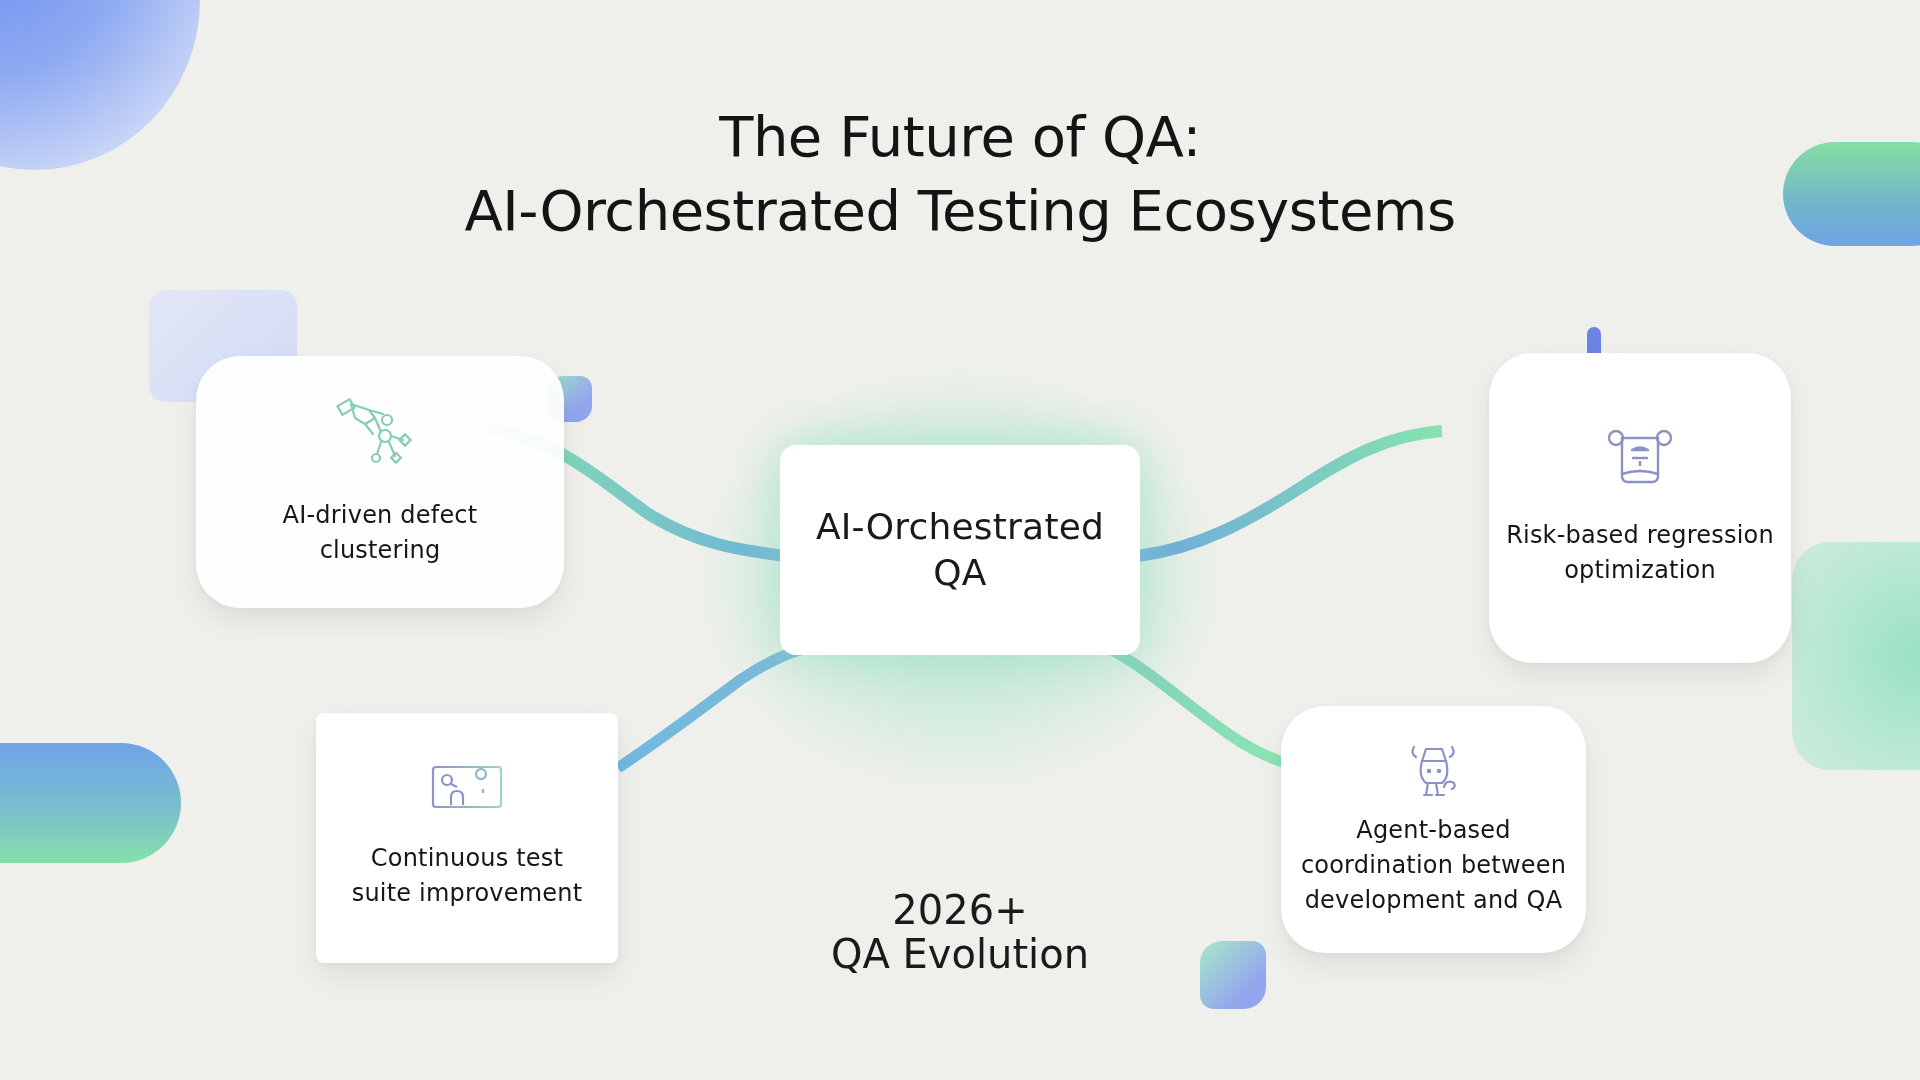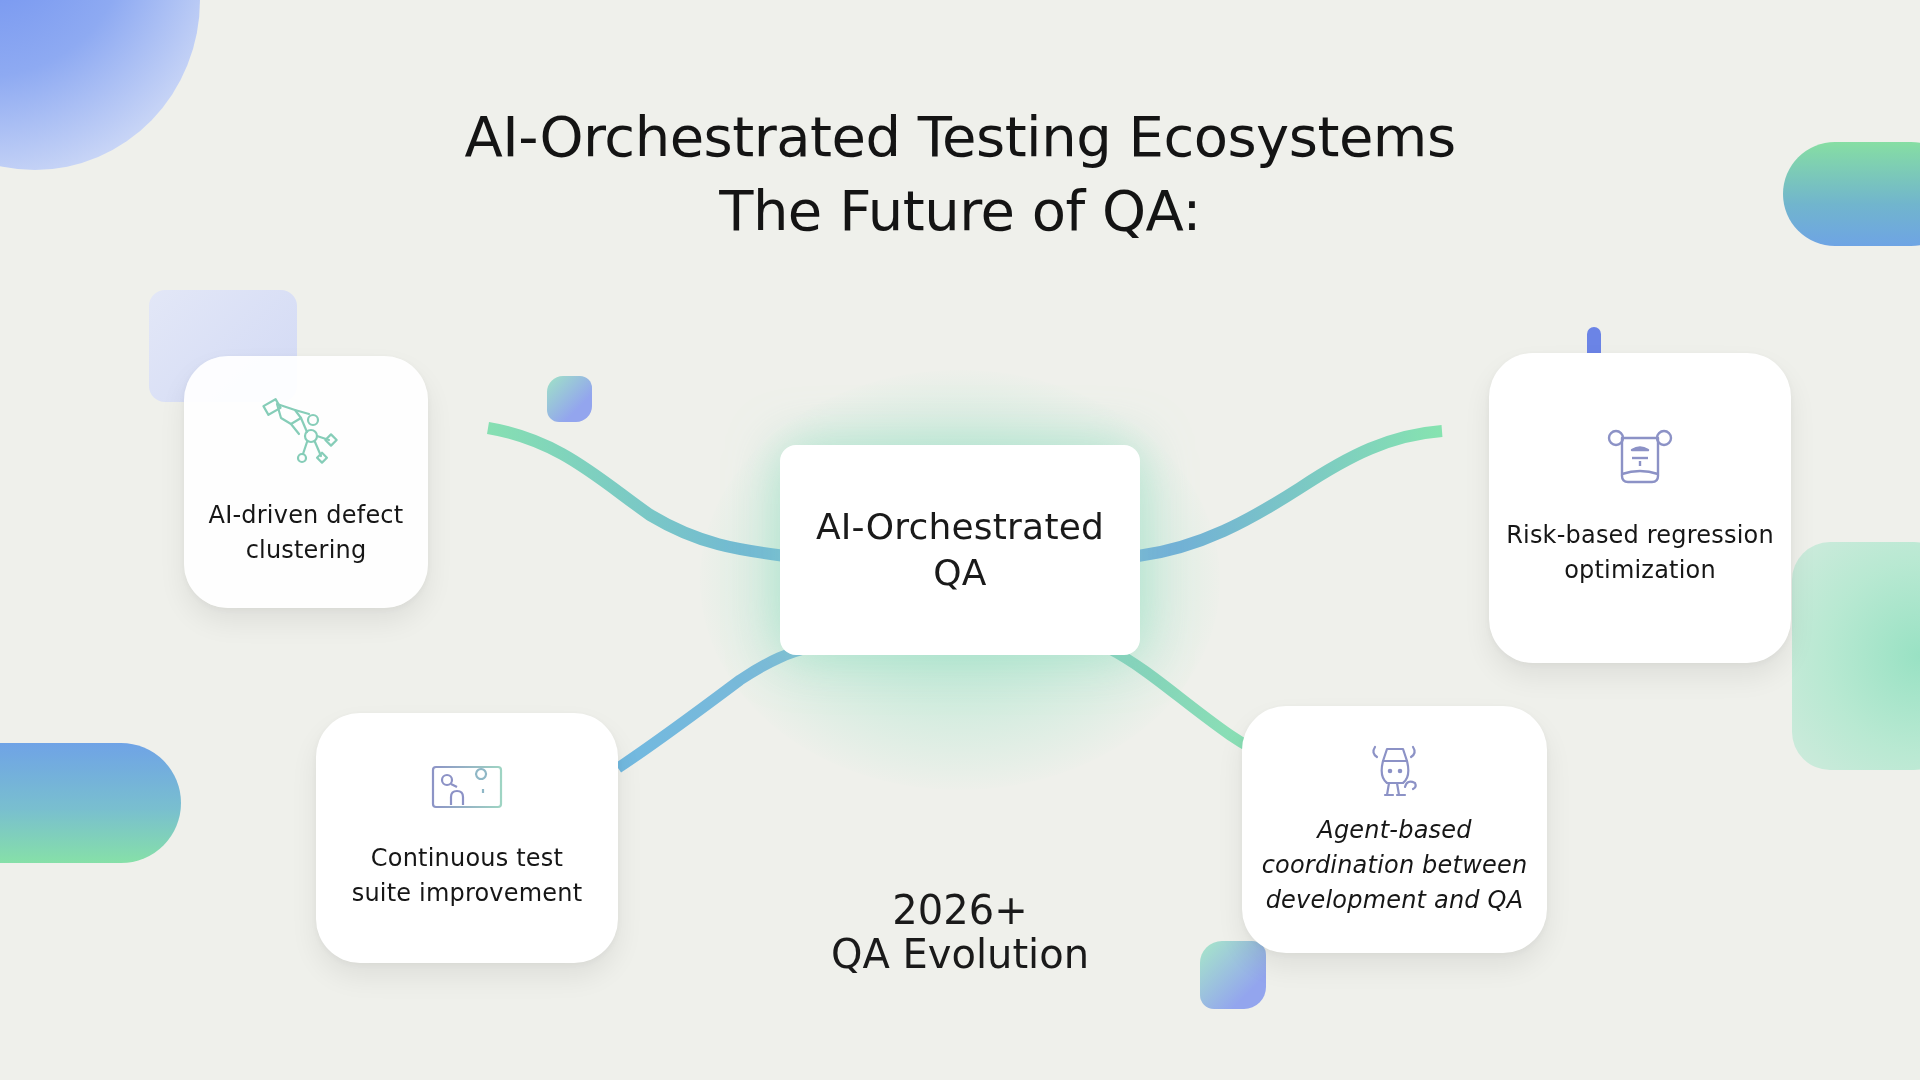--- a/index.html
+++ b/index.html
@@ -70,46 +70,46 @@
   .card .label {
     font-family:"DejaVu Sans", sans-serif; font-size:24px; line-height:35px;
     color:#161616; white-space:pre-line; letter-spacing:0.2px;
   }
   .card .icon { margin-bottom:28px; }
   #card-center {
     left:780px; top:445px; width:360px; height:210px; border-radius:16px;
     box-shadow:0 0 50px rgba(140,220,190,0.6);
   }
   #card-center .label { font-size:36px; line-height:46px; color:#1a1a1a; }
-  #card-tl { left:184px; top:356px; width:244px; height:252px; }
+  #card-tl { left:196px; top:356px; width:368px; height:252px; }
   #card-tr { left:1441px; top:353px; width:302px; height:310px;margin-left:48px; }
-  #card-bl { left:316px; top:713px; width:302px; height:250px; }
-  #card-br { left:1242px; top:706px; width:305px; height:247px;font-style:italic; }
+  #card-bl { left:316px; top:713px; width:302px; height:250px;border-radius:8px; }
+  #card-br { left:1281px; top:706px; width:305px; height:247px; }
   #card-br .icon { margin-bottom:10px; }
   #card-tr .icon { margin-bottom:26px; }
 
   #footer-label {
     position:absolute; left:760px; top:888px; width:400px; text-align:center;
     font-size:40px; line-height:44px; color:#1a1a1a; white-space:pre-line;
   }
 </style>
 </head>
 <body>
 
 <div class="deco" id="blob-tl"></div>
 <div class="deco" id="pill-tr"></div>
 <div class="deco" id="pill-bl"></div>
 <div class="deco" id="square-right"></div>
 <div class="deco" id="chip-1"></div>
 <div class="deco" id="chip-2"></div>
 <div class="deco" id="tab-top"></div>
 
 <div id="title">
+  <div>The Future of QA:</div>
   <div>AI-Orchestrated Testing Ecosystems</div>
-  <div>The Future of QA:</div>
 </div>
 
 <div id="center-glow"></div>
 
 <svg id="connectors" width="1920" height="1080" viewBox="0 0 1920 1080">
   <defs>
     <linearGradient id="g-tl" x1="490" y1="0" x2="785" y2="0" gradientUnits="userSpaceOnUse">
       <stop offset="0" stop-color="#86dfb2"></stop>
       <stop offset="1" stop-color="#6fb3d8"></stop>
     </linearGradient>

